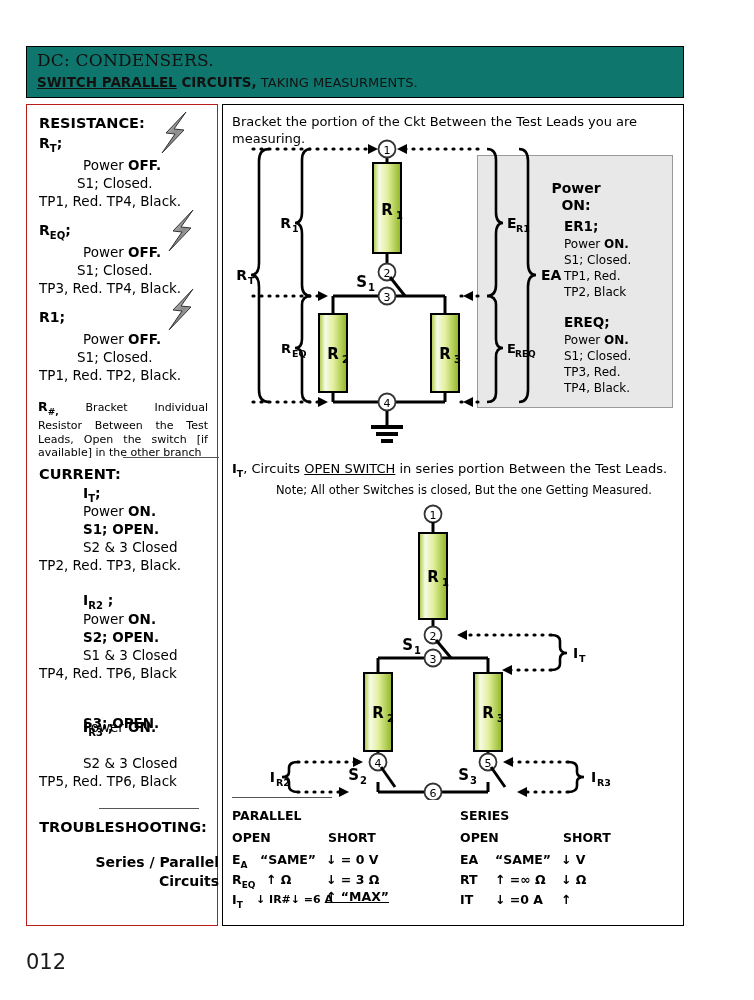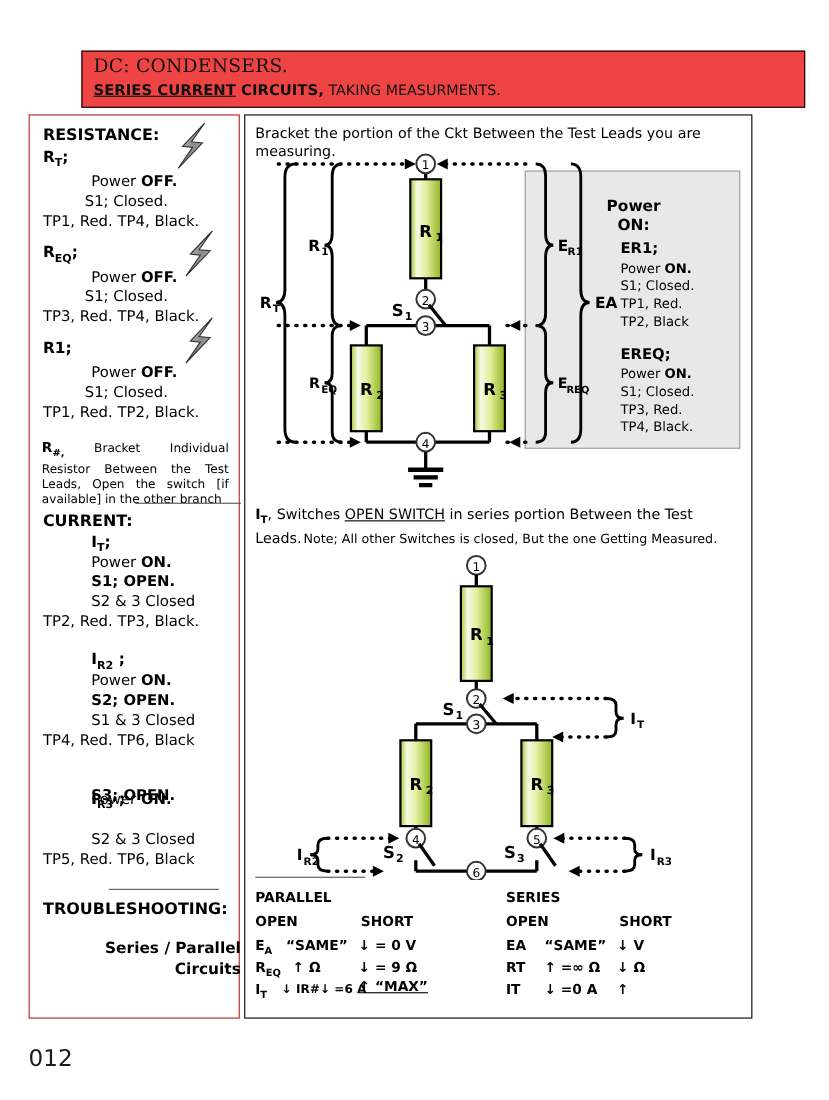--- a/index.html
+++ b/index.html
@@ -13,22 +13,21 @@
     width: 754px; height: 1000px;
     background: #ffffff;
     overflow: hidden;
   }
 
   
   #title-box {
     position: absolute; left: 26px; top: 46px;
     width: 658px; height: 52px;
     border: 1px solid #000;
-    background: #ef4444;
-    margin-left: 48px;
+    background: #0f766e;
   }
   .title-line1 {
     position: absolute; left: 10px; top: 3px;
     font-family: "DejaVu Serif", "Liberation Serif", serif;
     font-size: 17px; color: #111; letter-spacing: .2px;
   }
   .title-line2 {
     position: absolute; left: 10px; top: 27px;
     font-size: 13.5px; font-weight: bold; color: #111;
     white-space: nowrap;
@@ -140,21 +139,21 @@
   .svg-abs { position: absolute; left: 0; top: 0; }
 </style>
 </head>
 <body>
 
 <div id="page">
 
   <div id="title-box">
     <div class="title-line1">DC: CONDENSERS.</div>
     <div class="title-line2">
-      <span class="u">SERIES CURRENT</span><span class="reg"> CIRCUITS,</span><span class="thin">  TAKING MEASURMENTS.</span>
+      <span class="u">SWITCH PARALLEL</span><span class="reg"> CIRCUITS,</span><span class="thin">  TAKING MEASURMENTS.</span>
     </div>
   </div>
 
   <div id="main-frame">
 
     <div id="left-col">
 
       <div class="lc sec-head" style="left:12px; top:10px;">RESISTANCE:</div>
 
       <div class="lc sub-head" style="left:12px; top:30px;">R<sub>T</sub>;</div>
@@ -363,21 +362,21 @@
 
         <path d="M 264 191 Q 273 191 273 200 L 273 234 Q 273 243 280 243 Q 273 243 273 252 L 273 288 Q 273 297 264 297" fill="none" stroke="#000" stroke-width="2.6"></path>
         <text x="284" y="248" font-size="13" font-weight="bold" font-family="DejaVu Sans, sans-serif" fill="#000">E</text>
         <text x="292" y="252" font-size="9" font-weight="bold" font-family="DejaVu Sans, sans-serif" fill="#000">REQ</text>
 
         <path d="M 296 44 Q 305 44 305 56 L 305 158 Q 305 170 313 170 Q 305 170 305 182 L 305 285 Q 305 297 296 297" fill="none" stroke="#000" stroke-width="2.6"></path>
         <text x="318" y="175" font-size="14" font-weight="bold" font-family="DejaVu Sans, sans-serif" fill="#000">EA</text>
       </svg>
 
       <div class="instr" style="left:9px; top:355px; width:444px;">
-        <b>I<sub>T</sub></b><span>, Switches </span><span class="u2">OPEN SWITCH</span><span>  in series portion Between the Test Leads.</span>
+        <b>I<sub>T</sub></b><span>, Circuits </span><span class="u2">OPEN SWITCH</span><span>  in series portion Between the Test Leads.</span>
       </div>
       <div class="note2" style="left:53px; top:378px;">Note; All other Switches is closed, But the one Getting Measured.</div>
 
       <svg class="svg-abs" style="left:0; top:395px; width:462px; height:300px;" viewBox="0 0 462 300">
 
         <g>
           <circle cx="210" cy="14" r="8.5" fill="#fff" stroke="#333" stroke-width="1.8"></circle>
           <text x="210" y="19" font-size="11" text-anchor="middle" font-family="DejaVu Sans, sans-serif" fill="#000">1</text>
         </g>
         <line x1="210" y1="22" x2="210" y2="33" stroke="#000" stroke-width="3"></line>
@@ -486,21 +485,21 @@
       </div>
       <div class="tbl tbl-colhead" style="left:9px; top:725px;">OPEN</div>
       <div class="tbl tbl-colhead" style="left:105px; top:725px;">SHORT</div>
 
       <div class="tbl tbl-cell" style="left:9px; top:747px;">E<sub>A</sub></div>
       <div class="tbl tbl-cell" style="left:37px; top:747px;">“SAME”</div>
       <div class="tbl tbl-cell" style="left:103px; top:747px;">↓ = 0 V</div>
 
       <div class="tbl tbl-cell" style="left:9px; top:767px;">R<sub>EQ</sub></div>
       <div class="tbl tbl-cell" style="left:43px; top:767px;">↑ Ω</div>
-      <div class="tbl tbl-cell" style="left:103px; top:767px;">↓ = 9 Ω</div>
+      <div class="tbl tbl-cell" style="left:103px; top:767px;">↓ = 3 Ω</div>
 
       <div class="tbl tbl-cell" style="left:9px; top:787px;">I<sub>T</sub></div>
       <div class="tbl tbl-cell small" style="left:33px; top:788px;">↓ IR#↓ =6 A</div>
       <div class="tbl tbl-cell" style="left:103px; top:784px;text-decoration:underline;">↑  “MAX”</div>
 
       <div class="tbl tbl-title" style="left:237px; top:703px;">SERIES</div>
       <div class="tbl tbl-colhead" style="left:237px; top:725px;">OPEN</div>
       <div class="tbl tbl-colhead" style="left:340px; top:725px;">SHORT</div>
 
       <div class="tbl tbl-cell" style="left:237px; top:747px;">EA</div>

